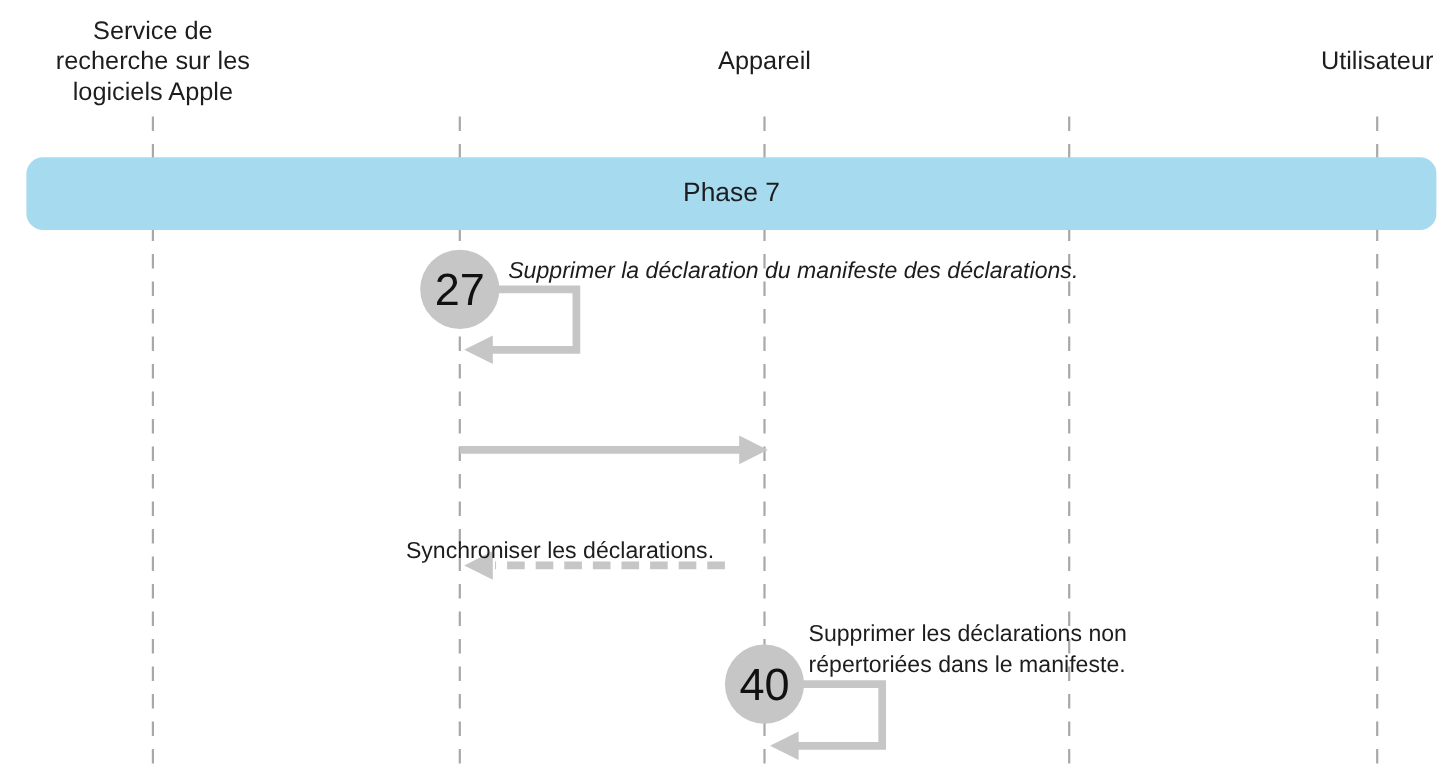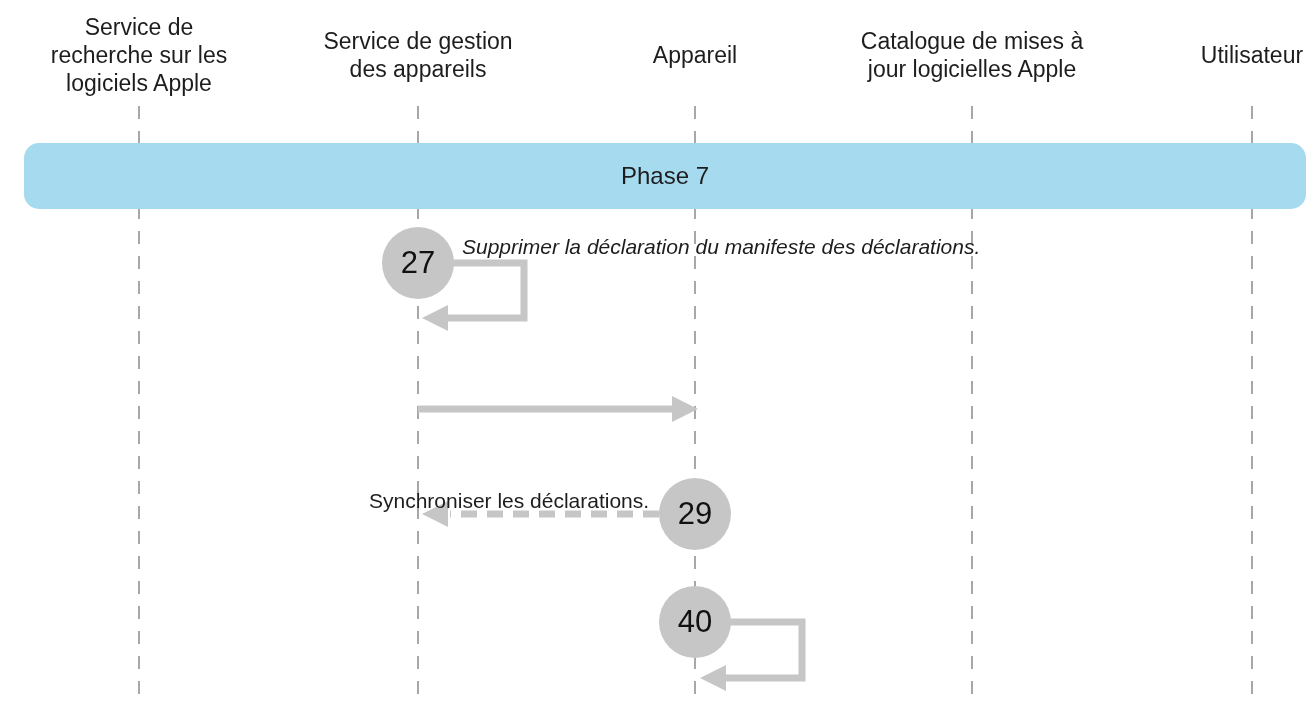--- a/index.html
+++ b/index.html
@@ -51,21 +51,21 @@
   }
   
   .step-circle{
     position:absolute;
     width:72px;height:72px;
     border-radius:50%;
     background:var(--node-gray);
     display:flex;
     align-items:center;
     justify-content:center;
-    font-size:31px;
+    font-size:41px;
     color:#111111;
     z-index:5;
   }
   
   .step-label{
     position:absolute;
     font-size:21px;
     line-height:28px;
     color:var(--text);
     white-space:nowrap;
@@ -108,43 +108,35 @@
 
     <g>
       <path class="msg-line" d="M 683 622 H 790 V 678 H 708"></path>
       <polygon class="msg-head" points="688,678 714,665 714,691"></polygon>
     </g>
   </svg>
 
   <div class="actor" style="left:127px;width:200px;">
     <span>Service de recherche sur les logiciels Apple</span>
   </div>
-  <div class="actor" style="left:406px;width:200px;">
-    <span>Service de gestion des appareils</span>
-  </div>
   <div class="actor" style="left:683px;width:180px;">
     <span>Appareil</span>
-  </div>
-  <div class="actor" style="left:960px;width:235px;">
-    <span>Catalogue de mises à jour logicielles Apple</span>
   </div>
   <div class="actor" style="left:1240px;width:160px;">
     <span>Utilisateur</span>
   </div>
 
   <div class="phase-band">
     <span>Phase 7</span>
   </div>
 
   <div class="step-circle" style="left:370px;top:227px;">
     <span>27</span>
   </div>
-  <div class="step-circle" style="left:647px;top:478px;">
-    <span>29</span>
-  </div>
   <div class="step-circle" style="left:647px;top:586px;">
     <span>40</span>
   </div>
 
   <div class="step-label" style="left:450px;top:233px;font-style:italic;">Supprimer la déclaration du manifeste des déclarations.</div>
   <div class="step-label" style="left:357px;top:487px;">Synchroniser les déclarations.</div>
+  <div class="step-label wrap" style="left:723px;top:563px;width:312px;">Supprimer les déclarations non répertoriées dans le manifeste.</div>
 
 </div>
 
 </body></html>

